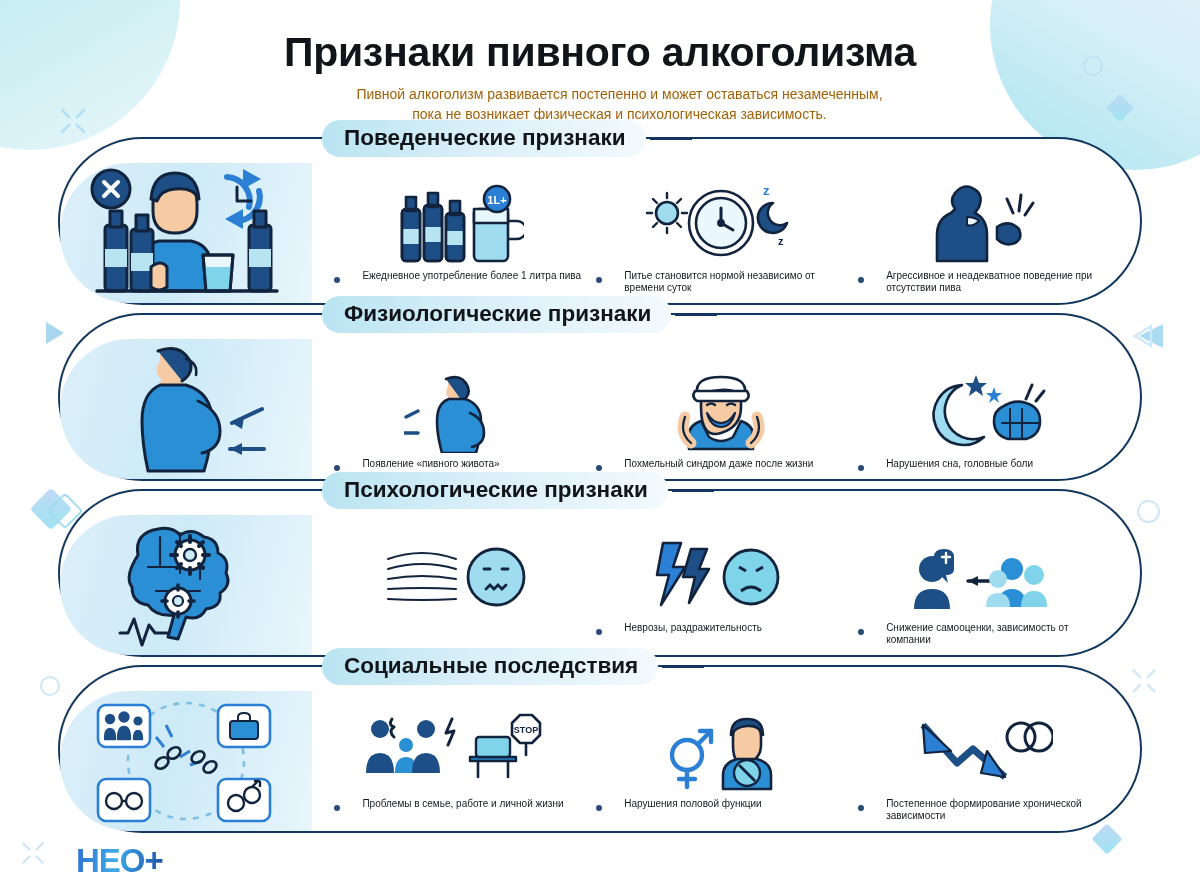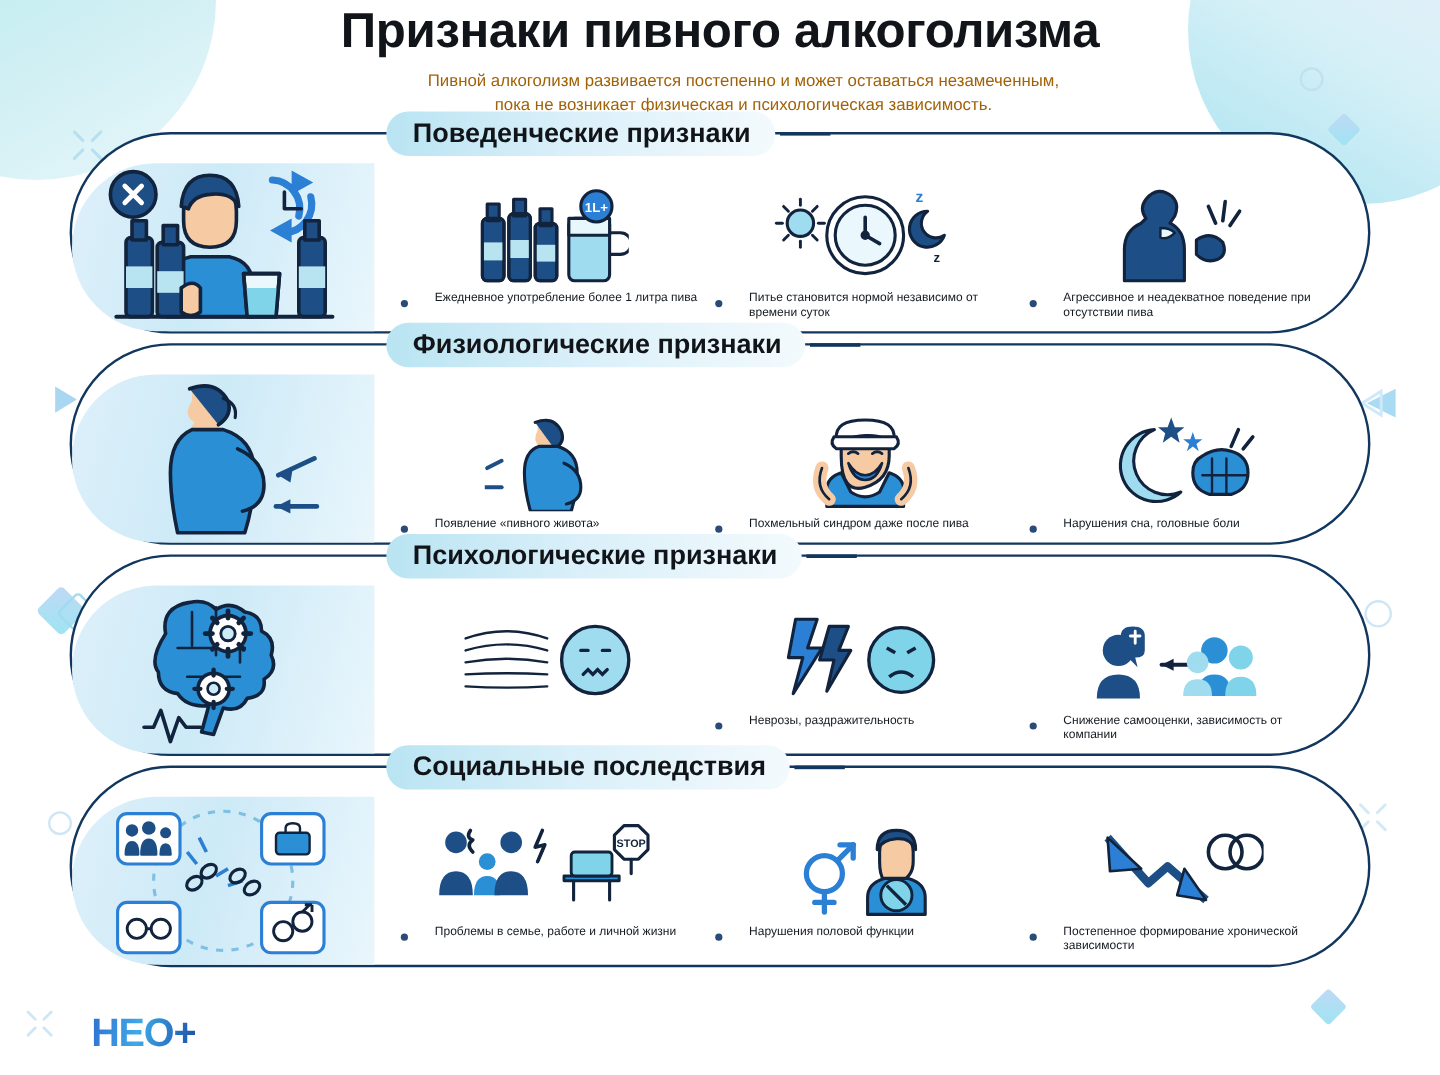--- a/index.html
+++ b/index.html
@@ -31,21 +31,21 @@
   .diamond.hollow { border: 2.5px solid #9fdcf0; }
   .tri {
     position: absolute; width: 0; height: 0;
     border-top: 11px solid transparent;
     border-bottom: 11px solid transparent;
   }
   .tri.right { border-left: 18px solid #a9d6f0; }
   .spark { position: absolute; }
 
   
-  .header { position: relative; z-index: 2; text-align: center; padding-top: 2px; }
+  .header { position: relative; z-index: 2; text-align: center; padding-top: 29px; }
   .title {
     font-size: 41px; font-weight: bold; color: #111418;
     letter-spacing: -0.3px;
   }
   .subtitle {
     margin-top: 9px; font-size: 14px; color: #a16207;
     line-height: 1.42;
     margin-left: 39px;
   }
 
@@ -362,21 +362,21 @@
               <path d="M46 42 q6 10 14 10 t14-10 q-4 14 -14 14 t-14-14z" fill="#2b7fd4" stroke="#12233d" stroke-width="2.2"></path>
               <path d="M46 34 q4-3 8 0 M66 34 q4-3 8 0" stroke-width="2.4"></path>
               <path d="M28 78 v-14 q0-10 12-14 l8 16 q12 8 24 0 l8-16 q12 4 12 14 v14z" fill="#2b8fd6"></path>
               <path d="M24 46 q-6 16 6 26 M96 46 q6 16 -6 26" stroke="#f6cba4" stroke-width="11" stroke-linecap="round" fill="none"></path>
               <path d="M24 46 q-6 16 6 26 M96 46 q6 16 -6 26" stroke="#12233d" stroke-width="2.2" fill="none"></path>
             </g>
           </svg>
         </div>
         <div class="txt">
           <span class="bullet"></span>
-          <span>Похмельный синдром даже после пива</span>
+          <span>Похмельный синдром даже после жизни</span>
         </div>
       </div>
 
       <div class="item">
         <div class="art">
           <svg width="130" height="82" viewBox="0 0 130 82">
             <g stroke="#12233d" stroke-width="2.6" fill="none" stroke-linejoin="round" stroke-linecap="round">
               <path d="M44 14 a30 30 0 1 0 22 52 a24 24 0 0 1 -22 -52z" fill="#9fdcf0" stroke="#12233d"></path>
               <polygon points="58,4 61,12 69,12 63,17 65,25 58,20 51,25 53,17 47,12 55,12" fill="#1d4f86" stroke="none"></polygon>
               <polygon points="76,16 78,22 84,22 79,26 81,32 76,28 71,32 73,26 68,22 74,22" fill="#2b7fd4" stroke="none"></polygon>

